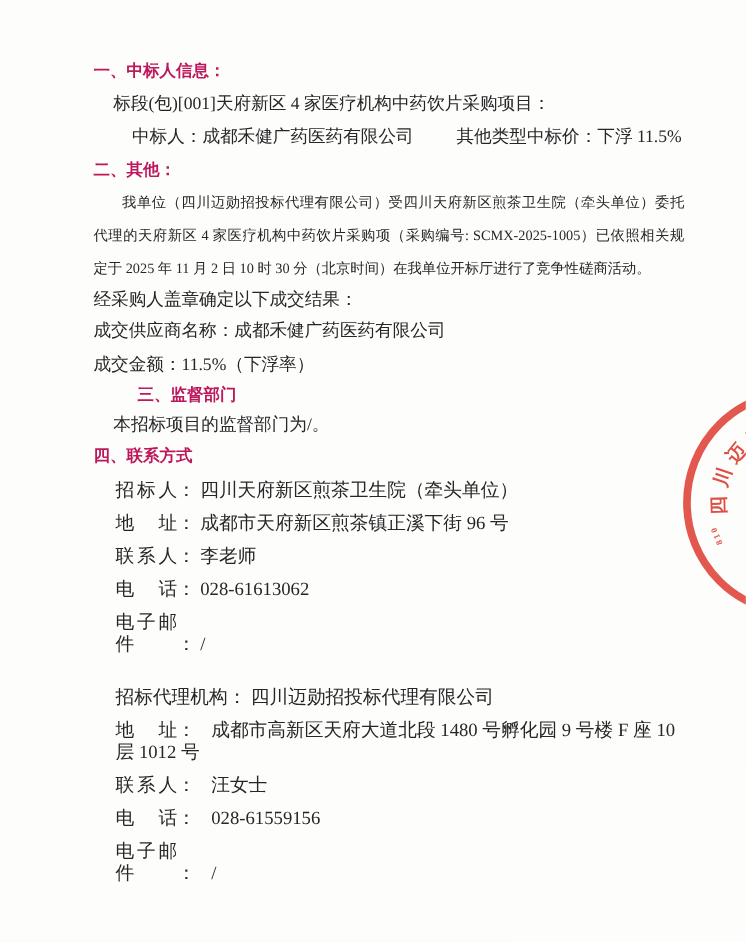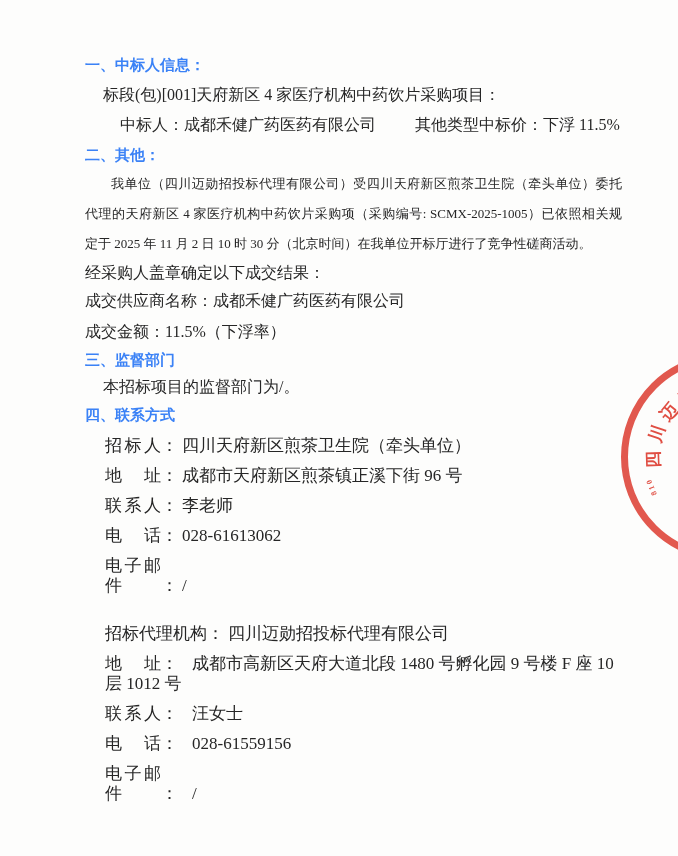--- a/index.html
+++ b/index.html
@@ -21,25 +21,25 @@
   .doc-header { padding-top: 47px; text-align: center; }
   .doc-title  { font-size: 15px; line-height: 22px; letter-spacing: 0.5px; }
   .doc-subtitle { margin-top: 11px; font-size: 14px; line-height: 22px; letter-spacing: 0.5px; }
 
   
   .doc-body { margin: 54px 56px 0 85px; }
 
   .sec-heading {
     margin: 0; font-size: 15px; font-weight: 700; line-height: 22px;
     font-family: "Liberation Sans", "DejaVu Sans", sans-serif;
-    color: #3b82f6;
+    color: #be185d;
   }
   .mt-s1 { margin-top: 0; }
   .mt-s2 { margin-top: 9px; }
-  .mt-s3 { margin-top: 7px; }
+  .mt-s3 { margin-top: 7px; margin-left: 40px; }
   .mt-s4 { margin-top: 7px; }
 
   .line { font-size: 16px; line-height: 20px; margin-top: 10px; }
   .indent-1 { margin-left: 18px; }
   .indent-2 { margin-left: 35px; font-family: Liberation Serif, serif; }
 
   .winner-line .price-part { margin-left: 35px; }
 
   .para-line {
     font-size: 13px; line-height: 20px; margin-top: 10px;

